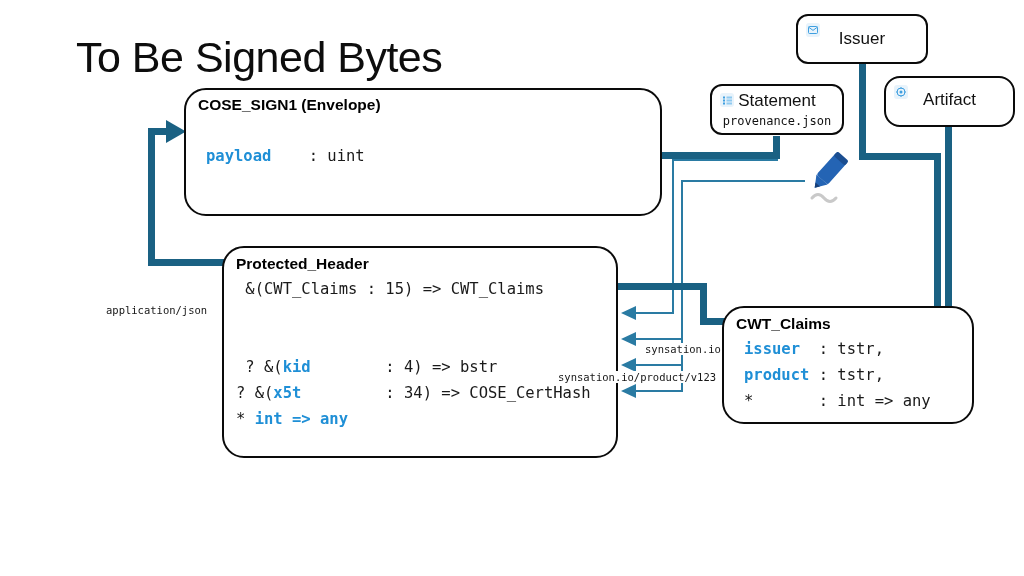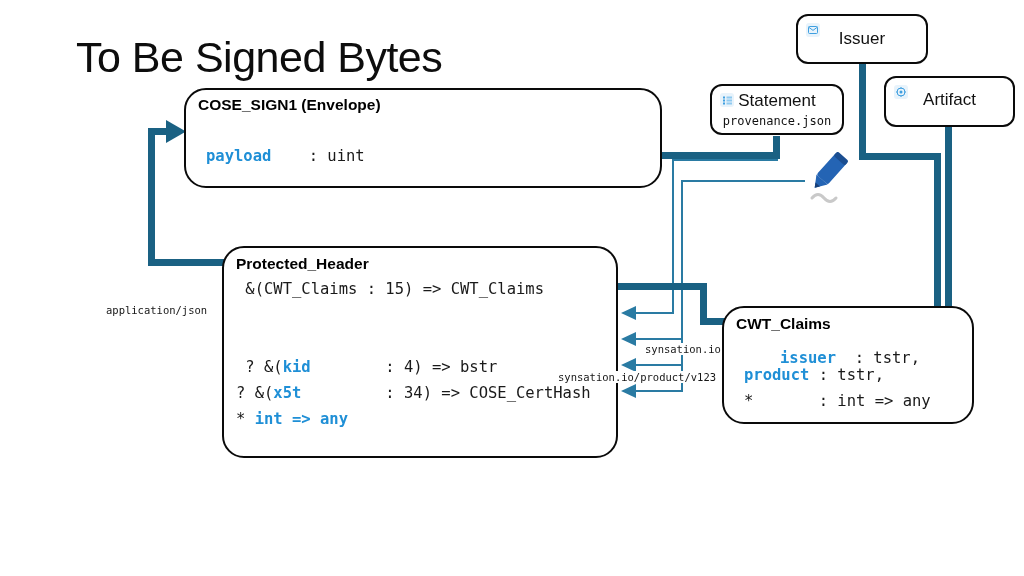--- a/index.html
+++ b/index.html
@@ -117,42 +117,42 @@
     <polygon points="621,313 636,306 636,320" fill="#2a7ba3"></polygon>
     <polygon points="621,339 636,332 636,346" fill="#2a7ba3"></polygon>
     <polygon points="621,365 636,358 636,372" fill="#2a7ba3"></polygon>
     <polygon points="621,391 636,384 636,398" fill="#2a7ba3"></polygon>
 
     <polygon points="909,351.5 931,339 931,364" fill="#1a6183"></polygon>
 
     <polygon points="902,374.5 924,362 924,387" fill="#1a6183"></polygon>
   </svg>
 
-  <div class="box cddl-box" style="left:184px;top:88px;width:478px;height:100px;">
+  <div class="box cddl-box" style="left:184px;top:88px;width:478px;height:128px;">
     <div class="box-title" style="position:absolute;left:12px;top:6px;">COSE_SIGN1 (Envelope)</div>
     <div class="mono" style="position:absolute;left:20px;top:54px;"><span class="b">payload</span><span class="plain">    : uint</span></div>
   </div>
 
   <div class="box cddl-box" style="left:222px;top:246px;width:396px;height:212px;">
     <div class="box-title" style="position:absolute;left:12px;top:7px;">Protected_Header</div>
 
     <div class="mono" style="position:absolute;left:12px;top:29px;"><span class="plain"> &amp;(</span><span class="plain">CWT_Claims</span><span class="plain"> : 15) =&gt; CWT_Claims</span></div>
 
 
 
     <div class="mono" style="position:absolute;left:12px;top:107px;"><span class="plain"> ? &amp;(</span><span class="b">kid</span><span class="plain">        : 4) =&gt; bstr</span></div>
 
     <div class="mono" style="position:absolute;left:12px;top:133px;"><span class="plain">? &amp;(</span><span class="b">x5t</span><span class="plain">         : 34) =&gt; COSE_CertHash</span></div>
 
     <div class="mono" style="position:absolute;left:12px;top:159px;"><span class="plain">* </span><span class="b">int =&gt; any</span><span class="plain"></span></div>
   </div>
 
   <div class="box cddl-box" style="left:722px;top:306px;width:252px;height:118px;">
     <div class="box-title" style="position:absolute;left:12px;top:7px;">CWT_Claims</div>
-    <div class="mono" style="position:absolute;left:20px;top:38px;margin-left:36px;"><span class="b">issuer</span><span class="plain">  : tstr,</span></div>
+    <div class="mono" style="position:absolute;left:20px;top:29px;"><span class="b">issuer</span><span class="plain">  : tstr,</span></div>
     <div class="mono" style="position:absolute;left:20px;top:55px;"><span class="b">product</span><span class="plain"> : tstr,</span></div>
     <div class="mono" style="position:absolute;left:20px;top:81px;"><span class="plain">*</span><span class="plain">       : int =&gt; any</span></div>
   </div>
 
   <div class="box node-box" style="left:796px;top:14px;width:132px;height:50px;">
     <div class="node-ico">
       <svg width="10" height="8" viewBox="0 0 10 8">
           <rect x="0.5" y="0.5" width="9" height="7" rx="1" fill="none" stroke="#3f9fe0" stroke-width="1"></rect>
           <path d="M0.7 1.2 L5 4.4 L9.3 1.2" fill="none" stroke="#3f9fe0" stroke-width="1"></path>
         </svg>
@@ -168,21 +168,21 @@
           <rect x="0" y="3.5" width="2" height="2" fill="#3f9fe0"></rect>
           <rect x="3.5" y="3.5" width="5.5" height="2" fill="#8fcaf0"></rect>
           <rect x="0" y="6.5" width="2" height="2" fill="#3f9fe0"></rect>
           <rect x="3.5" y="6.5" width="5.5" height="2" fill="#8fcaf0"></rect>
         </svg>
     </div>
     <div class="node-label" style="position:absolute;left:0;top:5px;width:100%;">Statement</div>
     <div class="node-sub" style="position:absolute;left:0;top:28px;width:100%;">provenance.json</div>
   </div>
 
-  <div class="box node-box" style="left:884px;top:76px;width:131px;height:51px;">
+  <div class="box node-box" style="left:884px;top:76px;width:131px;height:51px;border-radius:16px;">
     <div class="node-ico">
       <svg width="10" height="10" viewBox="0 0 10 10">
           <circle cx="5" cy="5" r="4" fill="none" stroke="#3f9fe0" stroke-width="1"></circle>
           <circle cx="5" cy="5" r="1.5" fill="#3f9fe0"></circle>
           <path d="M5 0.2 V2 M5 8 V9.8 M0.2 5 H2 M8 5 H9.8" stroke="#3f9fe0" stroke-width="1"></path>
         </svg>
     </div>
     <div class="node-label" style="position:absolute;left:0;top:12px;width:100%;">Artifact</div>
   </div>
 

